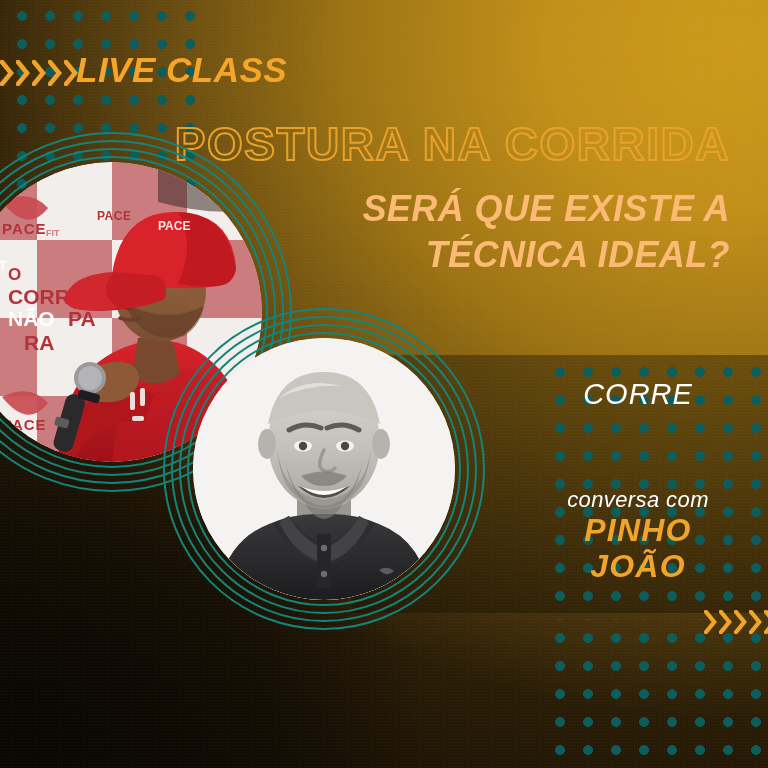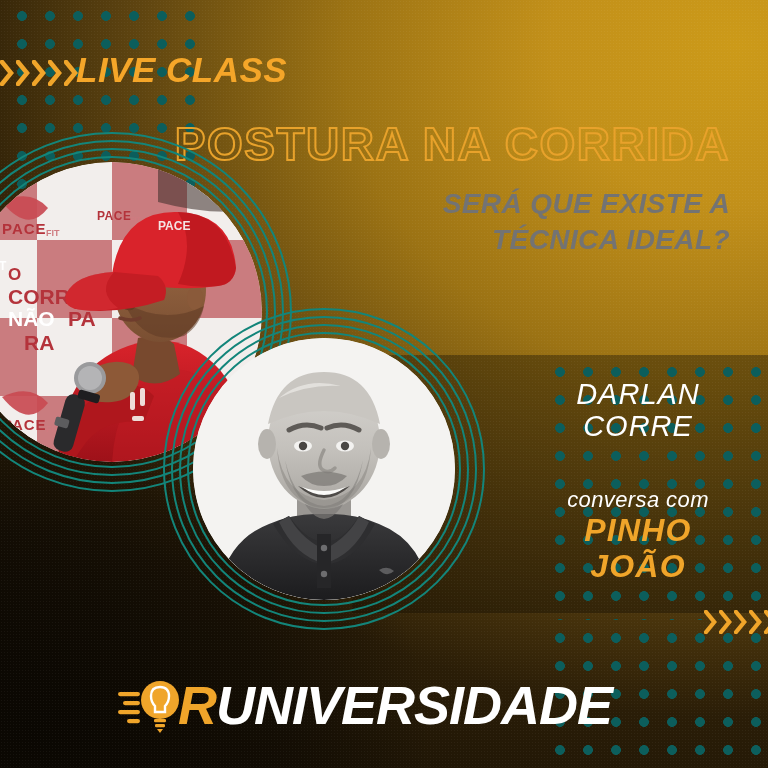--- a/index.html
+++ b/index.html
@@ -53,22 +53,22 @@
   .main-title{
     position:absolute;left:0;right:38px;top:120px;
     text-align:right;white-space:nowrap;
     font-size:46px;font-weight:700;letter-spacing:1.5px;
     color:transparent;
     -webkit-text-stroke:2px #E8A22B;
     line-height:1.08;
   }
   .subtitle{
     position:absolute;left:0;right:38px;top:186px;
-    text-align:right;color:#737373;
-    font-size:28px;font-weight:700;font-style:italic;letter-spacing:.4px;
+    text-align:right;color:#fdba74;
+    font-size:36px;font-weight:700;font-style:italic;letter-spacing:.4px;
     line-height:1.27;
   }
   
   .circle-wrap{position:absolute;}
   .rings{position:absolute;border-radius:50%;border:2.4px solid #13857A;}
   .photo{
     position:absolute;border-radius:50%;overflow:hidden;
   }
   
   .left-circle{left:-38px;top:162px;width:300px;height:300px;}
@@ -346,39 +346,22 @@
           <path d="M105 148 q26 24 52 0 q-26 12 -52 0 z" fill="#4E4B48"></path>
           <path d="M109 149 q22 16 44 0 q-22 8 -44 0 z" fill="#FAFAF8"></path>
 
           <path d="M112 166 q19 10 38 0 q-8 14 -19 15 q-11 -1 -19 -15 z" fill="#7E7B77" opacity=".7"></path>
         </g>
       </svg>
     </div>
   </div>
 
   <div class="spk-top">
-    <div>DARLAN</div>
     <div>CORRE</div>
   </div>
   <div class="spk-mid">conversa com</div>
   <div class="spk-bot">
     <div>PINHO</div>
     <div>JOÃO</div>
   </div>
 
-  <div class="logo">
-    <svg width="62" height="58" viewBox="0 0 62 58">
-      <g fill="#F0A52A">
-        <rect x="0" y="16" width="22" height="4.2" rx="2.1"></rect>
-        <rect x="5" y="25" width="17" height="4.2" rx="2.1"></rect>
-        <rect x="0" y="34" width="22" height="4.2" rx="2.1"></rect>
-        <rect x="9" y="43" width="13" height="4.2" rx="2.1"></rect>
-      </g>
-      <circle cx="42" cy="24" r="19" fill="#F0A52A"></circle>
-      <path d="M42 11 q-9 0 -9 9 q0 6 4 10 v6 h10 v-6 q4 -4 4 -10 q0 -9 -9 -9 z" fill="none" stroke="#FFFFFF" stroke-width="2.4"></path>
-      <rect x="36" y="43" width="12" height="3.2" rx="1.2" fill="#F0A52A"></rect>
-      <rect x="37" y="48" width="10" height="3.2" rx="1.2" fill="#F0A52A"></rect>
-      <path d="M39 53 h6 l-3 4 z" fill="#F0A52A"></path>
-    </svg>
-    <div class="logo-word"><span class="logo-r">R</span><span class="logo-rest">UNIVERSIDADE</span></div>
-  </div>
 
 </div>
 
 </body></html>

